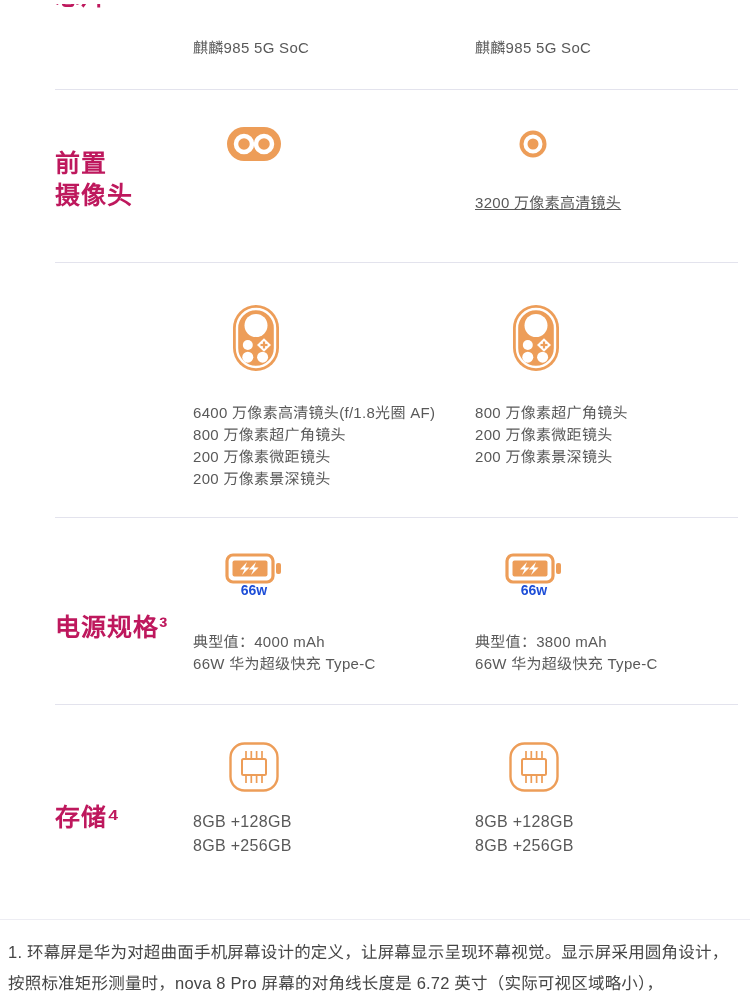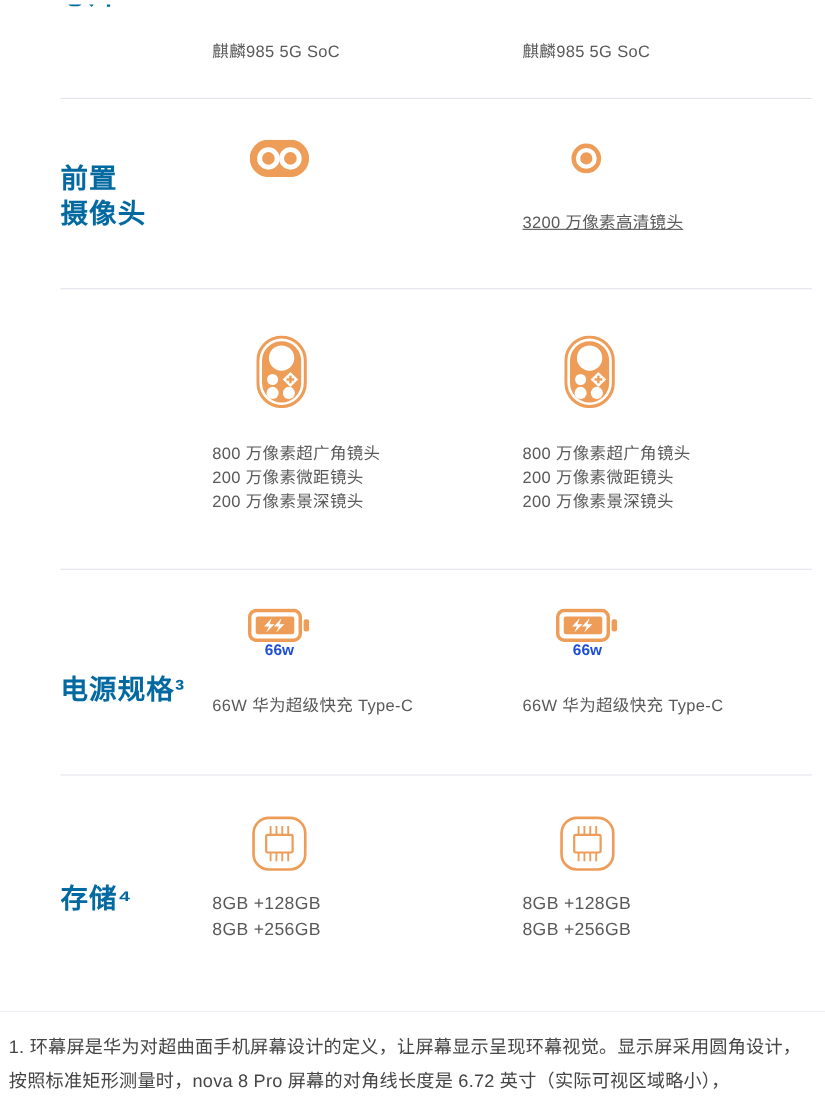--- a/index.html
+++ b/index.html
@@ -1,19 +1,19 @@
 <!DOCTYPE html>
 <html lang="zh-CN"><head>
 <meta charset="utf-8">
 <style>
   * { margin:0; padding:0; box-sizing:border-box; }
   html,body { background:#fff; }
   body { font-family:"Liberation Sans","DejaVu Sans",sans-serif; }
   .page { position:relative; width:750px; height:1000px; background:#fff; overflow:hidden; margin:4px auto; }
-  .sec-label { position:absolute; left:55px; font-size:25px; font-weight:bold; color:#0369a1; line-height:32px; letter-spacing:1px; }
+  .sec-label { position:absolute; left:55px; font-size:25px; font-weight:bold; color:#be185d; line-height:32px; letter-spacing:1px; }
   .spec-lines { position:absolute; font-size:15px; color:#595959; line-height:22px; letter-spacing:.3px; }
   .spec-lines div { white-space:nowrap; }
   .col1 { left:193px; }
   .col2 { left:475px; }
   .divider { position:absolute; left:55px; right:12px; height:1px; background:#e3e3ed; }
   .divider.full { left:0; right:0; background:#ededf3; }
   .icon-box { position:absolute; }
   .badge-66w { position:absolute; width:58px; text-align:center; font-size:14px; font-weight:bold; color:#1d4ed8; }
   .footnote { position:absolute; left:8px; top:933px; width:737px; font-size:16.5px; color:#454545; line-height:31px; letter-spacing:.2px; }
 </style>
@@ -73,20 +73,21 @@
       <circle cx="23" cy="20.5" r="11.5" fill="#fff"></circle>
       <circle cx="14.8" cy="40" r="5" fill="#fff"></circle>
       <path d="M31 33.2 L38 40 L31 46.8 L24 40 Z" fill="#fff"></path>
       <rect x="29.9" y="36.5" width="2.2" height="7" fill="#ED9D58"></rect>
       <rect x="27.5" y="38.9" width="7" height="2.2" fill="#ED9D58"></rect>
       <circle cx="14.8" cy="52.2" r="5.5" fill="#fff"></circle>
       <circle cx="29.6" cy="52.2" r="5.5" fill="#fff"></circle>
     </svg>
   </div>
   <div class="spec-lines col1" style="top:398px;">
+    <div>6400 万像素高清镜头(f/1.8光圈 AF)</div>
     <div>800 万像素超广角镜头</div>
     <div>200 万像素微距镜头</div>
     <div>200 万像素景深镜头</div>
   </div>
   <div class="spec-lines col2" style="top:398px;">
     <div>800 万像素超广角镜头</div>
     <div>200 万像素微距镜头</div>
     <div>200 万像素景深镜头</div>
   </div>
   <div class="divider" style="top:513px;"></div>
@@ -106,23 +107,25 @@
       <rect x="2" y="2" width="46" height="27" rx="6" fill="none" stroke="#ED9D58" stroke-width="3.2"></rect>
       <rect x="7.5" y="7.5" width="35" height="16" rx="2" fill="#ED9D58"></rect>
       <rect x="51" y="10" width="5" height="11" rx="2" fill="#ED9D58"></rect>
       <path d="M22 9 L15 16.5 L19.5 16.5 L17 22 L24.5 14.5 L20 14.5 Z" fill="#fff"></path>
       <path d="M31 9 L24 16.5 L28.5 16.5 L26 22 L33.5 14.5 L29 14.5 Z" fill="#fff"></path>
     </svg>
   </div>
   <div class="badge-66w" style="left:505px; top:578px;">66w</div>
   <div class="sec-label" style="top:607px;">电源规格³</div>
   <div class="spec-lines col1" style="top:627px;">
+    <div>典型值：4000 mAh</div>
     <div>66W 华为超级快充 Type-C</div>
   </div>
   <div class="spec-lines col2" style="top:627px;">
+    <div>典型值：3800 mAh</div>
     <div>66W 华为超级快充 Type-C</div>
   </div>
   <div class="divider" style="top:700px;"></div>
 
   <div class="icon-box" style="left:228px; top:737px;">
     <svg width="52" height="52" viewBox="0 0 52 52">
       <rect x="2.5" y="2.5" width="47" height="47" rx="14" fill="none" stroke="#ED9D58" stroke-width="2.4"></rect>
       <rect x="14" y="18" width="24" height="16" rx="1.5" fill="none" stroke="#ED9D58" stroke-width="2"></rect>
       <g stroke="#ED9D58" stroke-width="1.7">
         <line x1="18" y1="10" x2="18" y2="18"></line>

